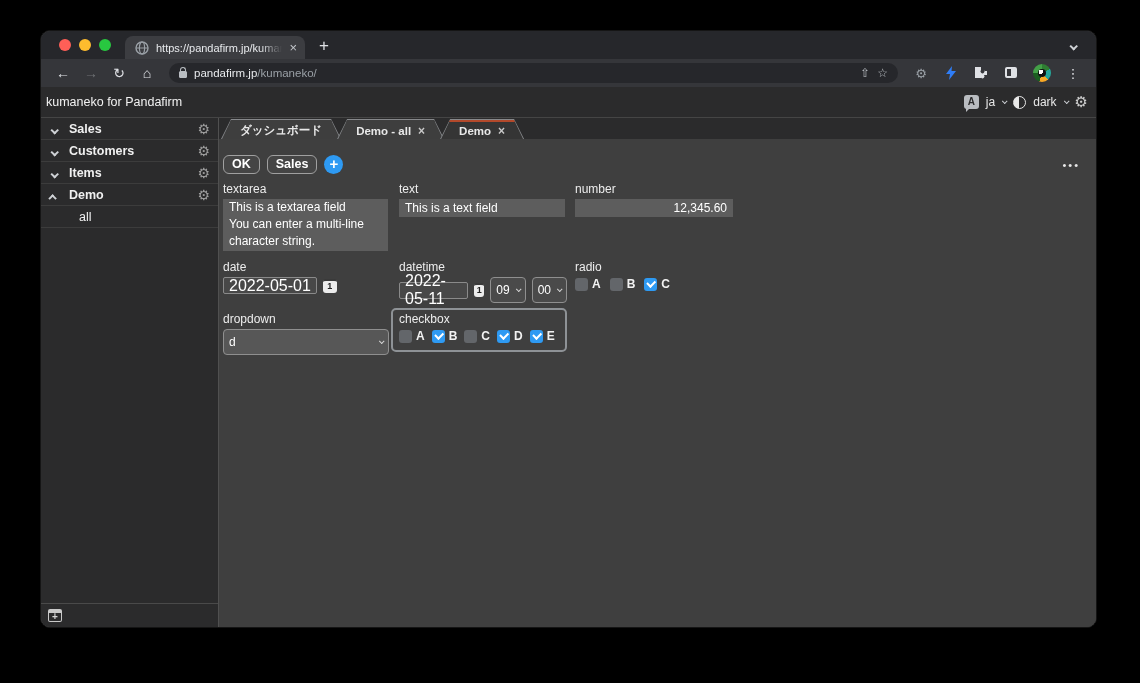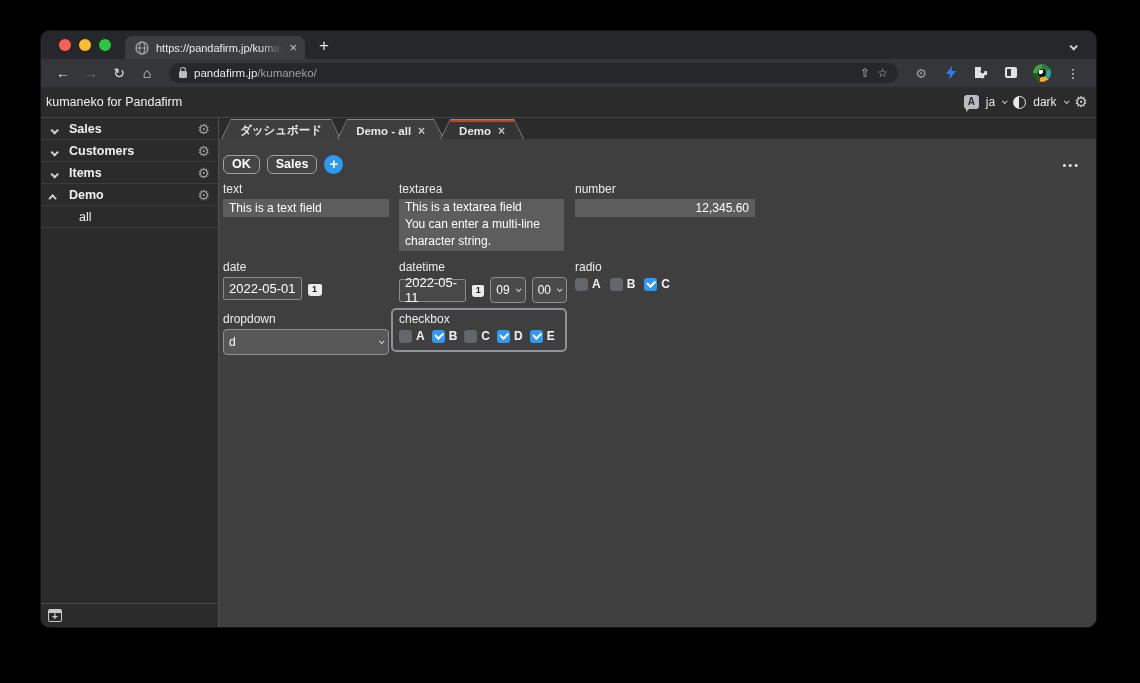--- a/index.html
+++ b/index.html
@@ -98,26 +98,26 @@
     font-size:12.5px; font-weight:600; padding:1px 8px 2px; font-family:inherit; }
   .add-btn { width:19px; height:19px; border-radius:50%; background:#2e9af3; color:#fff;
     font-size:15px; font-weight:bold; line-height:17px; text-align:center; }
   .more-btn { margin-left:auto; margin-right:12px; color:#e8e8e8; font-size:11px; letter-spacing:2px; }
 
   .form-grid { display:grid; grid-template-columns:168px 168px 176px; column-gap:8px; row-gap:9px;
     align-items:start; }
   .fld-label { font-size:12px; color:#ededed; margin-bottom:3px; }
   .tinput { width:166px; height:18px; background:#5d5d5d; color:#fff; font-size:12px;
     padding:0 6px; display:flex; align-items:center; }
-  .tinput.num { width:180px; justify-content:flex-end; }
+  .tinput.num { width:158px; justify-content:flex-end; }
   .tarea { width:165px; height:52px; background:#5d5d5d; color:#fff; font-size:12px;
     line-height:17px; padding:0 6px; white-space:pre-line; }
   .inline { display:flex; align-items:center; gap:6px; }
-  .datebox { height:23px; background:#484848; border:1px solid #8a8a8a; border-radius:2px;
-    color:#fff; font-size:13px; padding:0 5px; display:flex; align-items:center; }
+  .datebox { height:17px; background:#484848; border:1px solid #8a8a8a; border-radius:2px;
+    color:#fff; font-size:16px; padding:0 5px; display:flex; align-items:center; }
   .cal-btn { width:14px; height:14px; background:#ececec; border-radius:3px; border-top:2.5px solid #3a3a3a;
     color:#222; font-size:9px; font-weight:bold; text-align:center; line-height:11px; }
   .select { height:17px; background:#4a4a4a; border:1px solid #8f8f8f; border-radius:4px;
     color:#fff; font-size:12px; padding:12px 5px; display:flex; align-items:center; gap:6px; }
   .select .chev { border-color:#d8d8d8; }
   .select.wide { width:166px; background:#575757; }
   .select.wide .sel-val { flex:1; }
   .opt-row { display:flex; align-items:center; gap:9px; margin-top:2px; }
   .opt { display:flex; align-items:center; gap:4px; }
   .box { width:13px; height:13px; border-radius:3px; background:#63666a; position:relative; }
@@ -252,28 +252,28 @@
             <div class="action-row">
               <button class="btn">OK</button>
               <button class="btn">Sales</button>
               <span class="add-btn">+</span>
               <span class="more-btn">•••</span>
             </div>
 
             <div class="form-grid">
 
               <div>
-                <div class="fld-label">text</div>
-                <div class="tinput">This is a text field</div>
-              </div>
-              <div>
                 <div class="fld-label">textarea</div>
                 <div class="tarea">This is a textarea field
 You can enter a multi-line
 character string.</div>
+              </div>
+              <div>
+                <div class="fld-label">text</div>
+                <div class="tinput">This is a text field</div>
               </div>
               <div>
                 <div class="fld-label">number</div>
                 <div class="tinput num">12,345.60</div>
               </div>
 
               <div>
                 <div class="fld-label">date</div>
                 <div class="inline">
                   <span class="datebox">2022-05-01</span>

